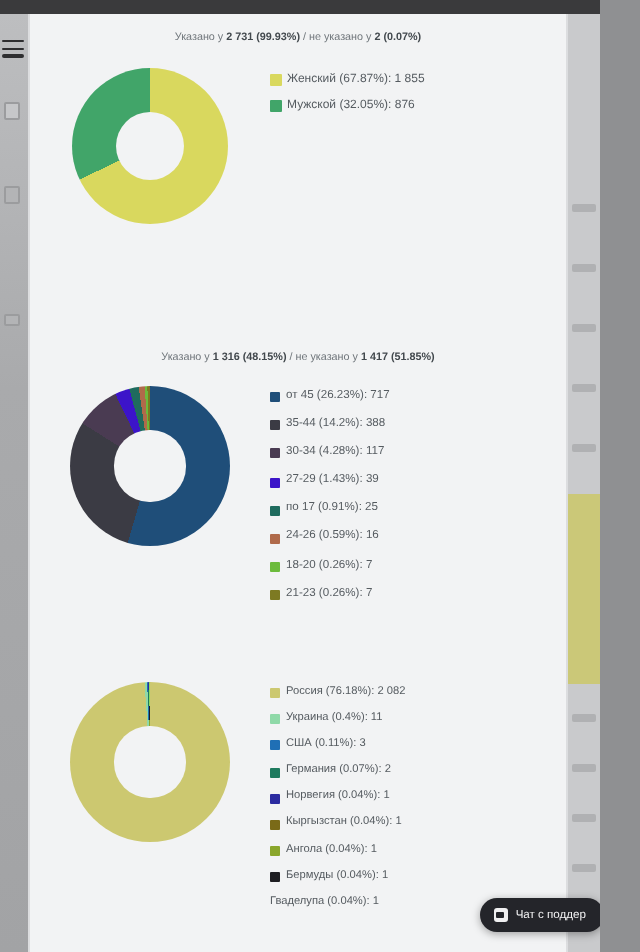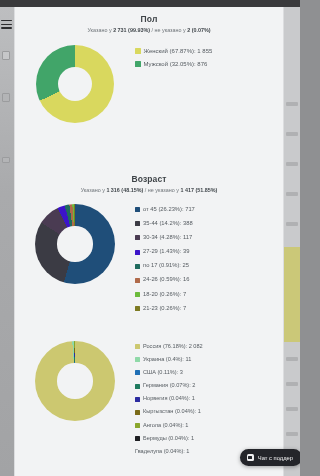--- a/index.html
+++ b/index.html
@@ -132,21 +132,20 @@
     <div class="br-row" style="top:375px"></div>
     <div class="br-row" style="top:400px"></div>
     <div class="br-row" style="top:425px"></div>
   </div>
 </div>
 
 <div class="panel">
 
   <div class="section" style="height:160px">
     <div class="sec-head">
-      <div class="sec-title">Пол</div>
       <div class="sec-sub">
         <span>Указано у </span><b>2 731 (99.93%)</b><span> / не указано у </span><b>2 (0.07%)</b>
       </div>
     </div>
     <div class="sec-body" style="margin-top:4px">
       <div class="donut-wrap">
         <div class="donut" id="donut-0" style="width: 78px; height: 78px; background: conic-gradient(rgb(217, 216, 94) 0deg, rgb(217, 216, 94) 244.526deg, rgb(65, 165, 105) 244.526deg, rgb(65, 165, 105) 360deg);"></div>
       </div>
       <div class="legend lg-pol" id="legend-0">
           <div class="legend-item">
@@ -156,21 +155,20 @@
           <div class="legend-item">
             <span class="swatch" style="background: rgb(65, 165, 105);"></span>
             <span class="legend-label">Мужской (32.05%): 876</span>
           </div>
         </div>
     </div>
   </div>
 
   <div class="section" style="height:165px">
     <div class="sec-head">
-      <div class="sec-title">Возраст</div>
       <div class="sec-sub">
         <span>Указано у </span><b>1 316 (48.15%)</b><span> / не указано у </span><b>1 417 (51.85%)</b>
       </div>
     </div>
     <div class="sec-body" style="margin-top:3px">
       <div class="donut-wrap">
         <div class="donut" id="donut-1" style="width: 80px; height: 80px; background: conic-gradient(rgb(31, 78, 121) 0deg, rgb(31, 78, 121) 196.14deg, rgb(59, 59, 68) 196.14deg, rgb(59, 59, 68) 302.28deg, rgb(74, 59, 82) 302.28deg, rgb(74, 59, 82) 334.286deg, rgb(60, 20, 201) 334.286deg, rgb(60, 20, 201) 344.954deg, rgb(31, 107, 94) 344.954deg, rgb(31, 107, 94) 351.793deg, rgb(176, 106, 74) 351.793deg, rgb(176, 106, 74) 356.17deg, rgb(108, 187, 60) 356.17deg, rgb(108, 187, 60) 358.085deg, rgb(125, 122, 34) 358.085deg, rgb(125, 122, 34) 360deg);"></div>
       </div>
       <div class="legend lg-age" id="legend-1">
           <div class="legend-item">

